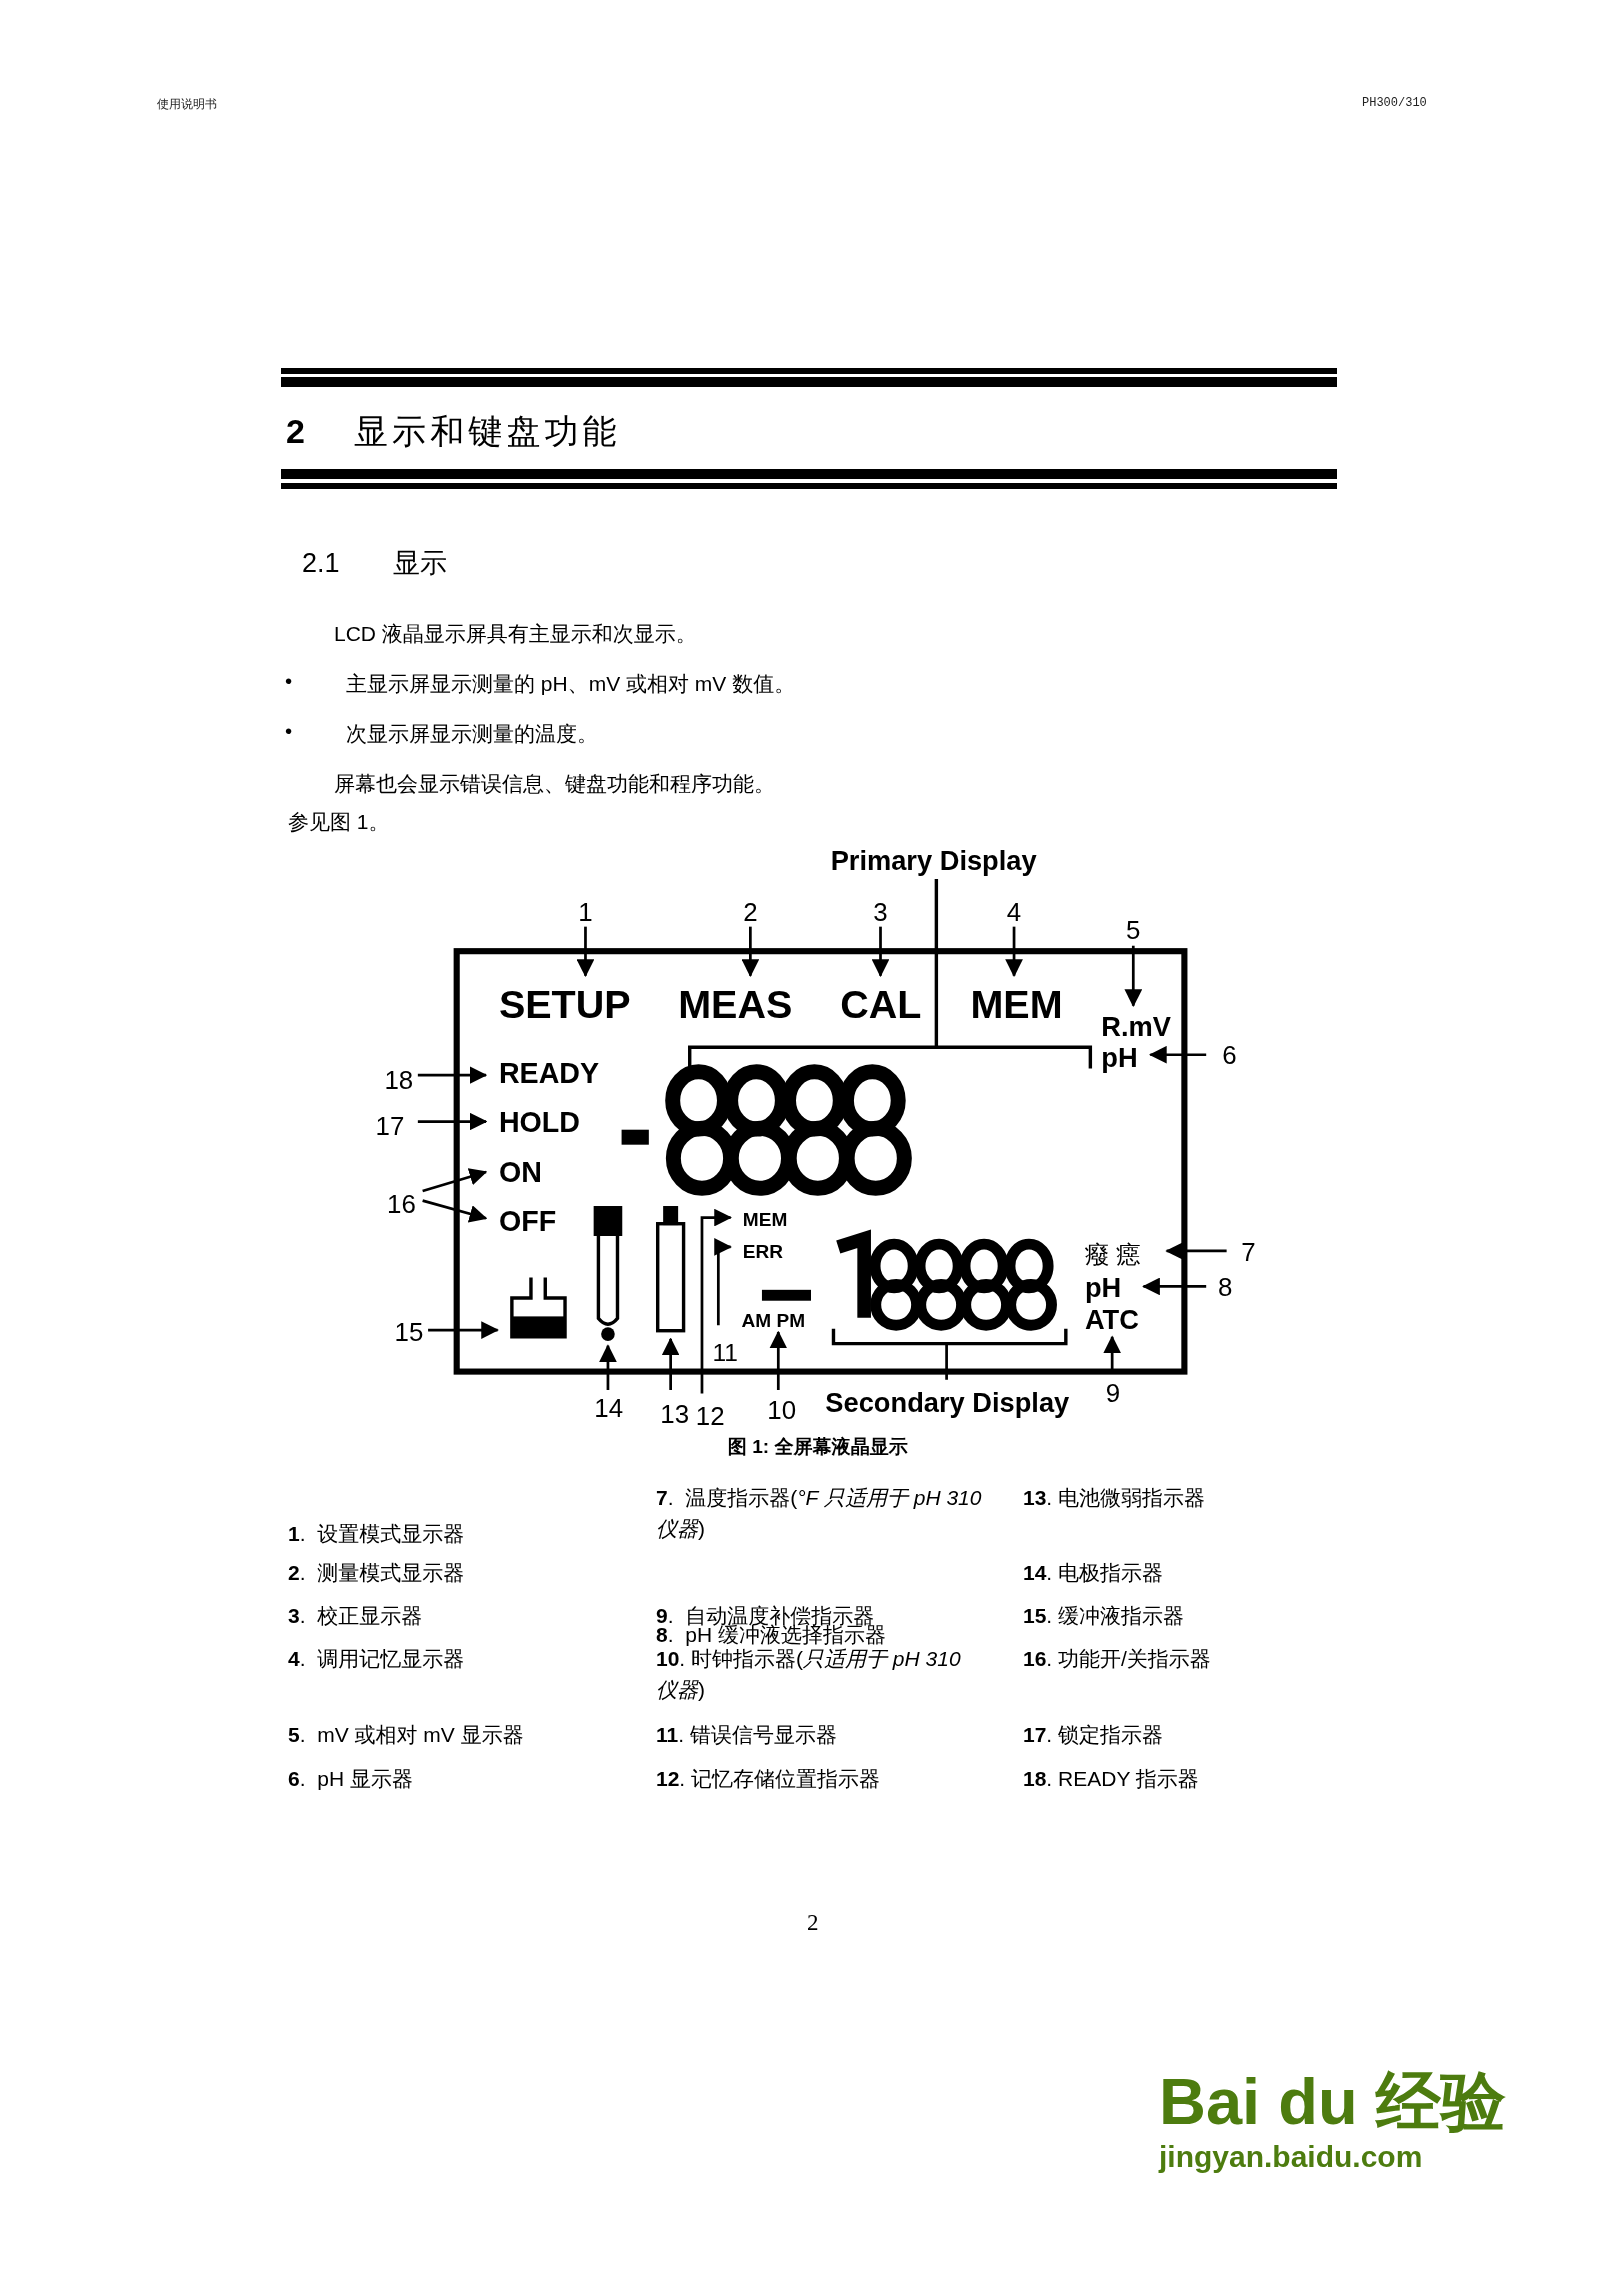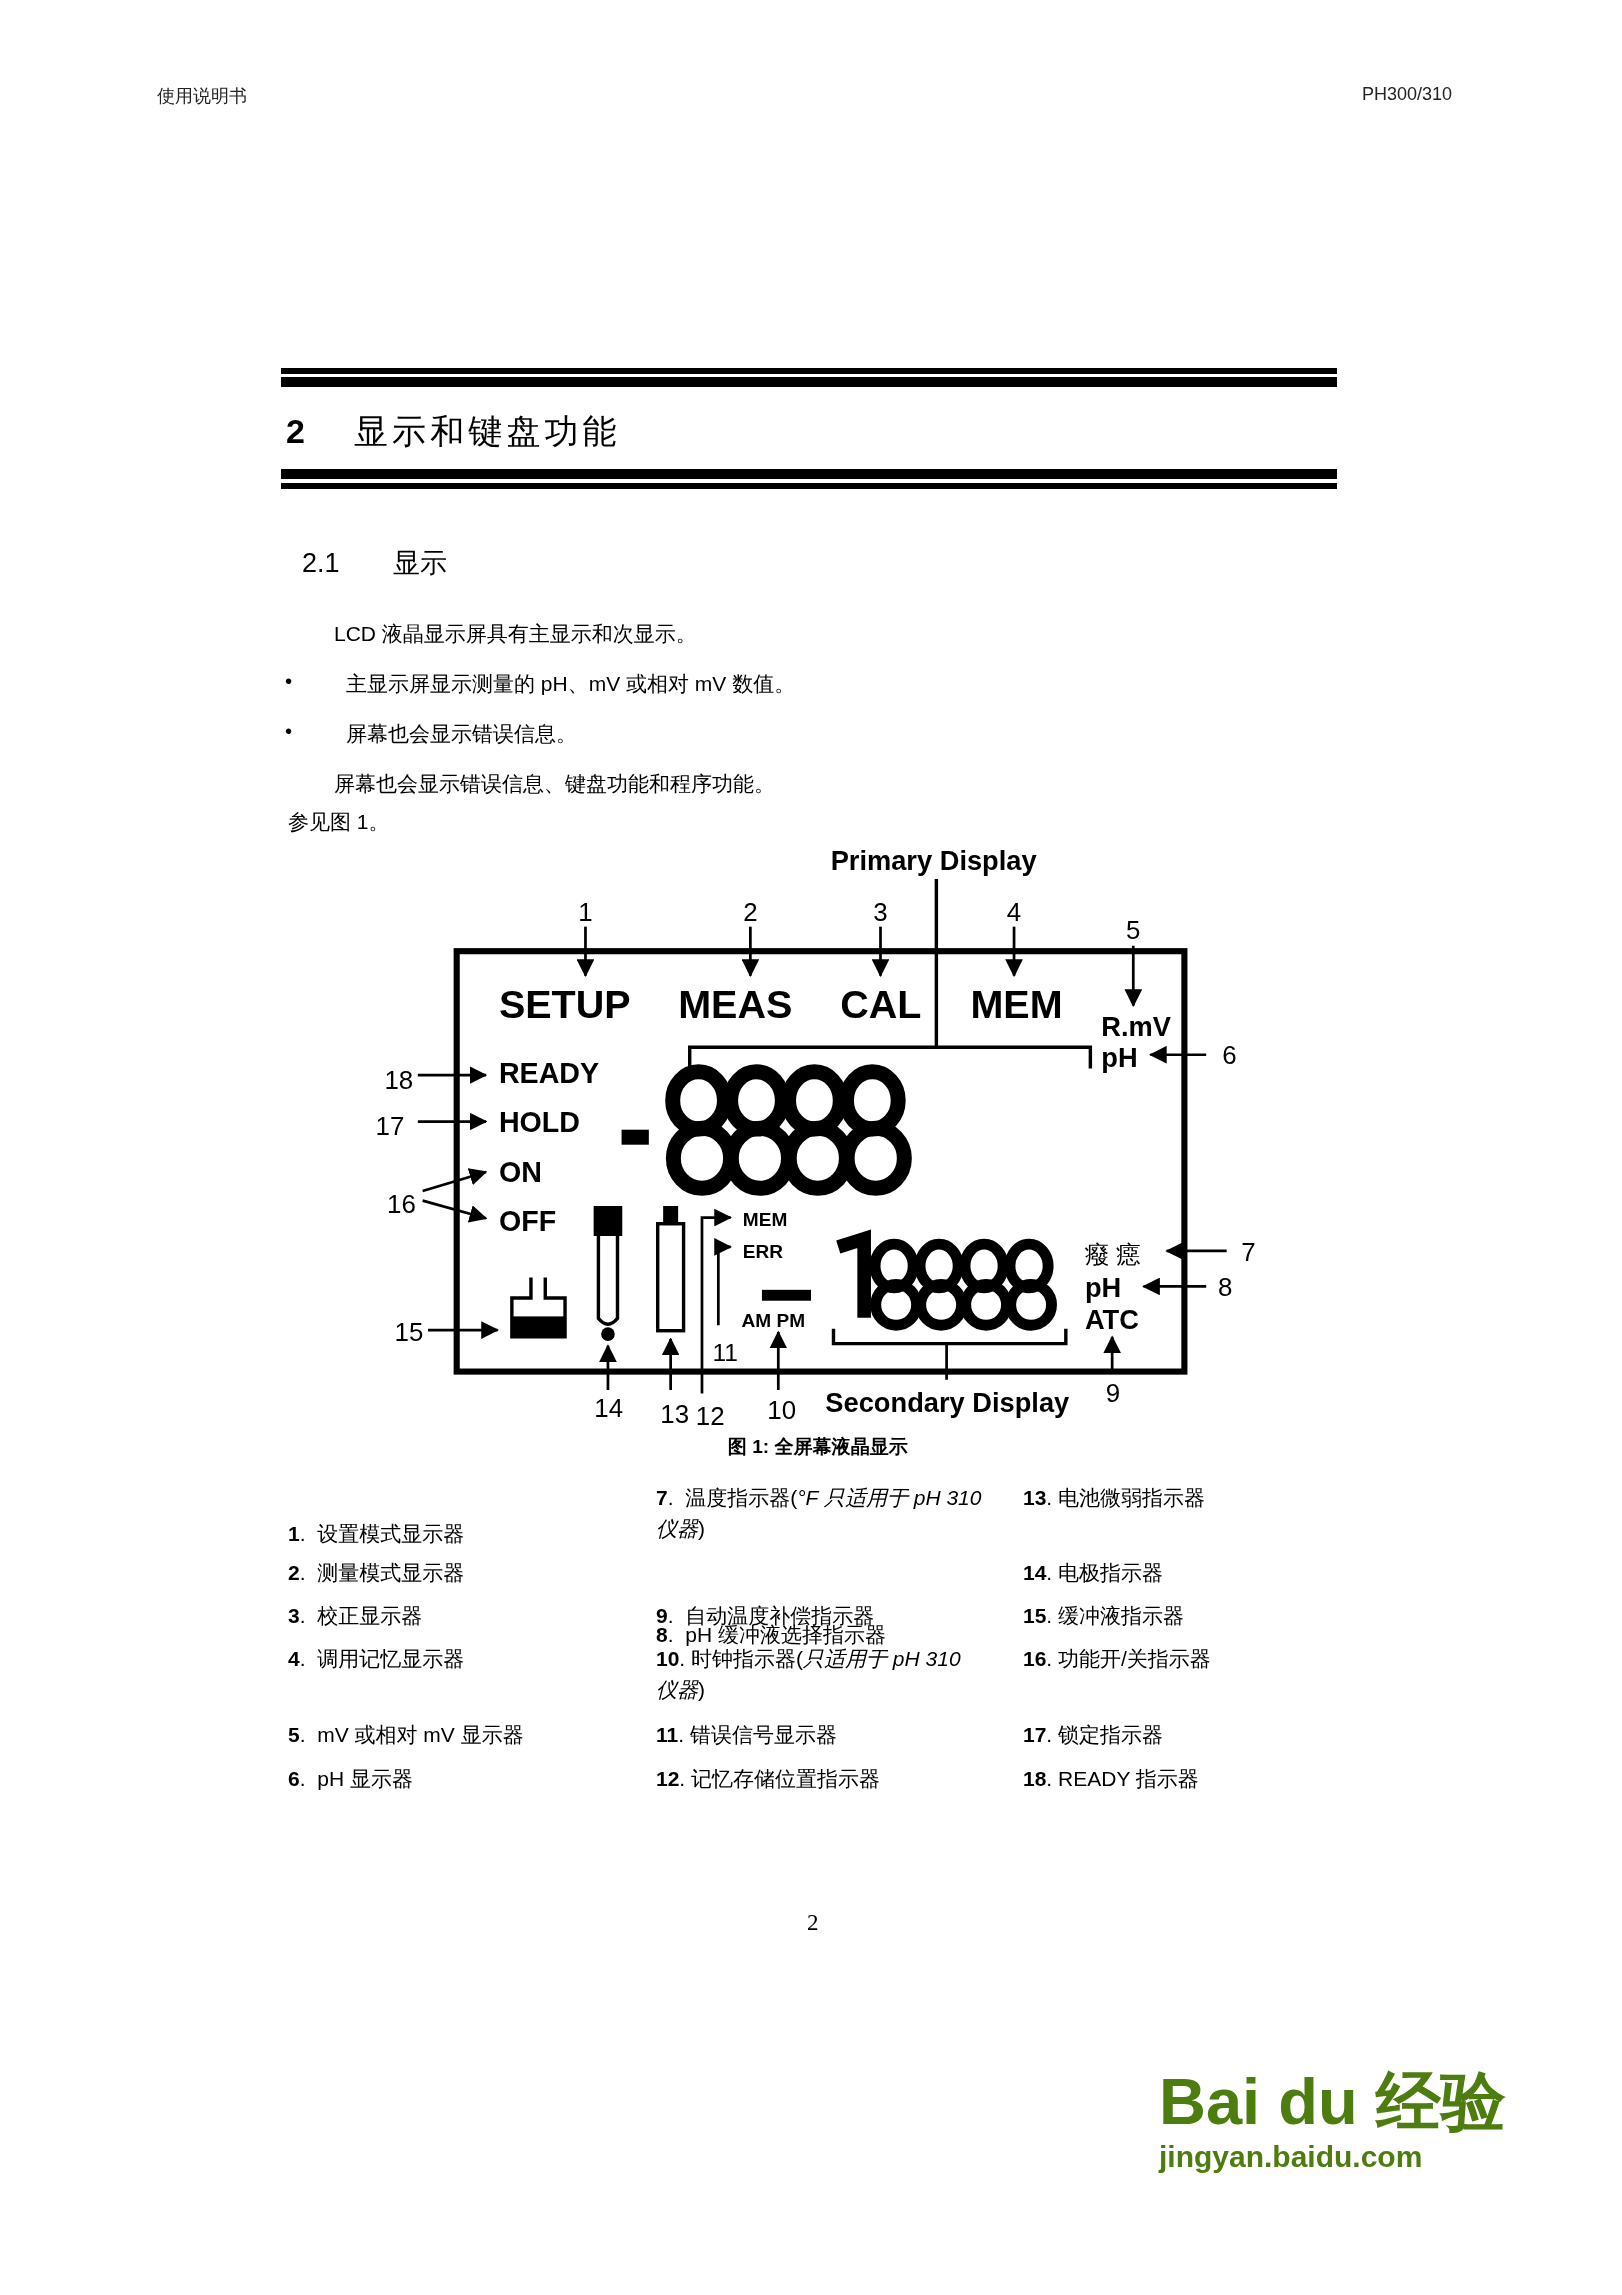--- a/index.html
+++ b/index.html
@@ -1,21 +1,21 @@
 <!DOCTYPE html>
 <html style="font-size:11px"><head>
 <meta charset="utf-8">
 <style>
   html, body { margin: 0; padding: 0; background: #ffffff; }
   body {
     width: 1622px; height: 2295px; position: relative; overflow: hidden;
     font-family: "Liberation Sans", "DejaVu Sans", sans-serif; color: #000;
   }
   .abs { position: absolute; white-space: nowrap; }
-  .hdr { font-size: 18px; color: #222; top: 84px; }
+  .hdr { font-size: 12px; color: #222; top: 96px; font-family: Liberation Mono, monospace; }
   .rule { position: absolute; left: 281px; width: 1056px; background: #000; }
   .h1 { font-size: 34px; top: 409px; left: 286px; font-weight: bold; }
   .h1 .num { display: inline-block; width: 68px; }
   .h1 .txt { font-weight: normal; letter-spacing: 4.1px; }
   .h2 { font-size: 27px; top: 545px; left: 286px; }
   .h2 .num { display: inline-block; width: 91px; font-weight: normal; margin-left: 16px; }
   .body-text { font-size: 21px; }
   .bullet { font-size: 20.4px; left: 285px; }
   .legend-item { font-size: 21px; line-height: 31px; white-space: normal; width: 354px; }
   .legend-item .n { font-weight: bold; }
@@ -39,21 +39,21 @@
 <div class="rule" style="top:483px;height:5.5px;"></div>
 
 <div class="abs h2">
   <span class="num">2.1</span><span>显示</span>
 </div>
 
 <div class="abs body-text" style="left:334px;top:620px;">LCD 液晶显示屏具有主显示和次显示。</div>
 <div class="abs bullet" style="top:670px;">•</div>
 <div class="abs body-text" style="left:346px;top:670px;">主显示屏显示测量的 pH、mV 或相对 mV 数值。</div>
 <div class="abs bullet" style="top:720px;">•</div>
-<div class="abs body-text" style="left:346px;top:720px;">屏幕也会显示错误信息。</div>
+<div class="abs body-text" style="left:346px;top:720px;">次显示屏显示测量的温度。</div>
 <div class="abs body-text" style="left:334px;top:770px;">屏幕也会显示错误信息、键盘功能和程序功能。</div>
 <div class="abs body-text" style="left:288px;top:808px;">参见图 1。</div>
 
 <svg class="abs" style="left:0;top:0;" width="1622" height="1499" viewBox="0 0 2380 2200">
   <defs>
     <marker id="ah" markerWidth="10" markerHeight="10" refX="9" refY="5" orient="auto" markerUnits="userSpaceOnUse">
       <path d="M0,0 L10,5 L0,10 Z" fill="#000"></path>
     </marker>
     <marker id="ahB" markerWidth="26" markerHeight="26" refX="24" refY="13" orient="auto" markerUnits="userSpaceOnUse">
       <path d="M0,0 L26,13 L0,26 Z" fill="#000"></path>

